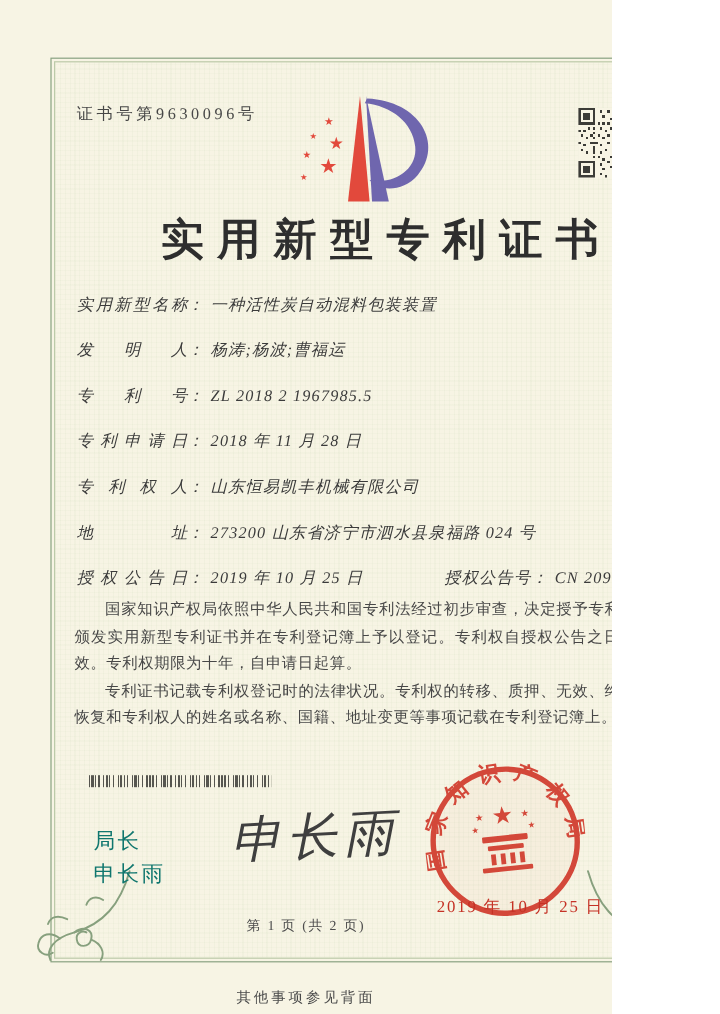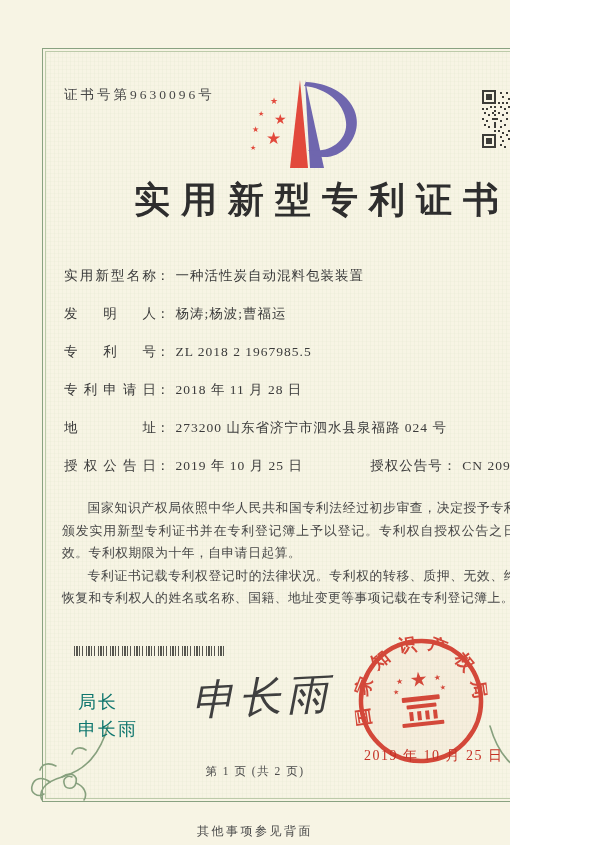--- a/index.html
+++ b/index.html
@@ -28,21 +28,21 @@
   }
   .logo { position:absolute; left:250px; top:76px; width:132px; height:98px; }
   .qr { position:absolute; left:482px; top:90px; width:58px; height:58px; }
 
   .title {
     position:absolute; left:0; right:0; top:176px; text-align:right;
     font-size:36px; font-weight:700; letter-spacing:11px; text-indent:11px;
     color:#2e2e2e;
   }
 
-  .fields { position:absolute; left:64px; top:265px; width:482px; }
+  .fields { position:absolute; left:64px; top:243px; width:482px;font-style:italic; }
   .frow { margin-bottom:16px; font-size:13.5px; color:#3b3b3b; line-height:22px; white-space:nowrap; }
   .flabel { display:inline-block; width:92px; text-align:justify; text-align-last:justify; }
   .fcolon { margin-right:6px; }
   .fvalue { letter-spacing:1px; }
   .grant-pair2 { margin-left:64px; }
   .glabel { letter-spacing:1px; }
 
   .paragraphs {
     position:absolute; left:62px; top:497px; width:482px;
     font-size:12.8px; line-height:22.5px; color:#474747; text-align:justify;
@@ -153,20 +153,23 @@
       <span class="flabel">实用新型名称</span><span class="fcolon">：</span><span class="fvalue">一种活性炭自动混料包装装置</span>
     </div>
     <div class="frow">
       <span class="flabel">发明人</span><span class="fcolon">：</span><span class="fvalue">杨涛;杨波;曹福运</span>
     </div>
     <div class="frow">
       <span class="flabel">专利号</span><span class="fcolon">：</span><span class="fvalue">ZL 2018 2 1967985.5</span>
     </div>
     <div class="frow">
       <span class="flabel">专利申请日</span><span class="fcolon">：</span><span class="fvalue">2018 年 11 月 28 日</span>
+    </div>
+    <div class="frow">
+      <span class="flabel">专利权人</span><span class="fcolon">：</span><span class="fvalue">山东恒易凯丰机械有限公司</span>
     </div>
     <div class="frow">
       <span class="flabel">地址</span><span class="fcolon">：</span><span class="fvalue">273200 山东省济宁市泗水县泉福路 024 号</span>
     </div>
     <div class="frow">
       <span class="flabel">授权公告日</span><span class="fcolon">：</span><span class="fvalue">2019 年 10 月 25 日</span>
       <span class="grant-pair2">
         <span class="glabel">授权公告号</span><span class="fcolon">：</span><span class="fvalue">CN 209535519 U</span>
       </span>
     </div>

